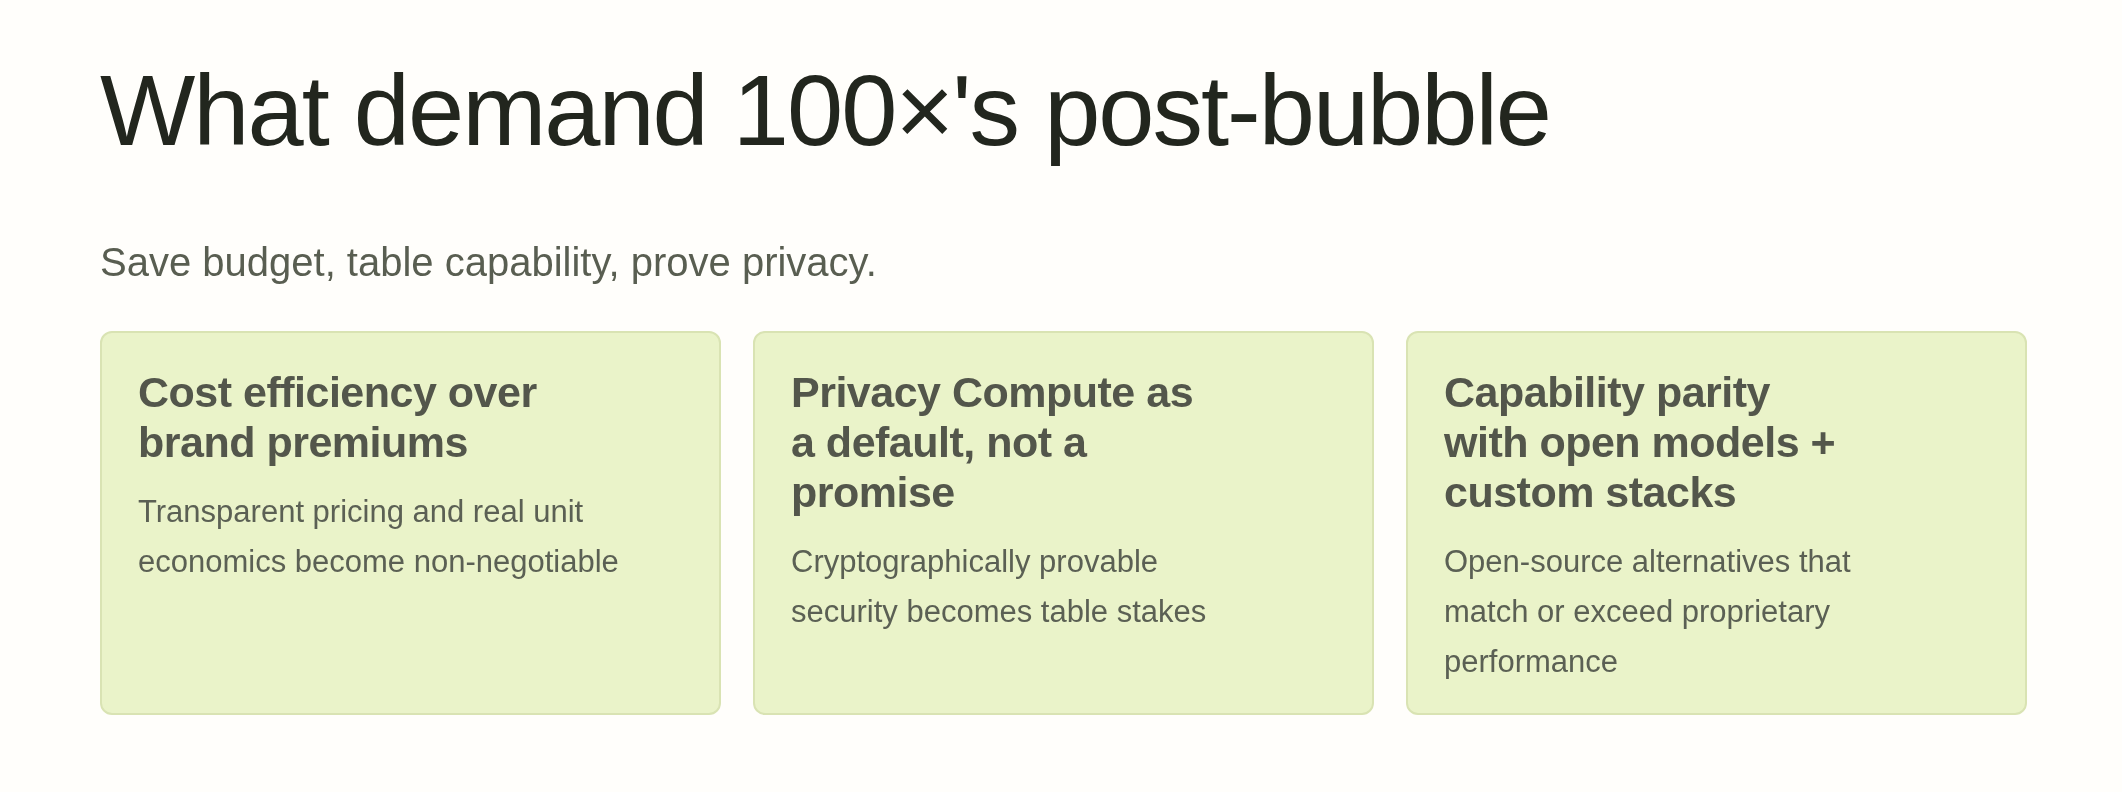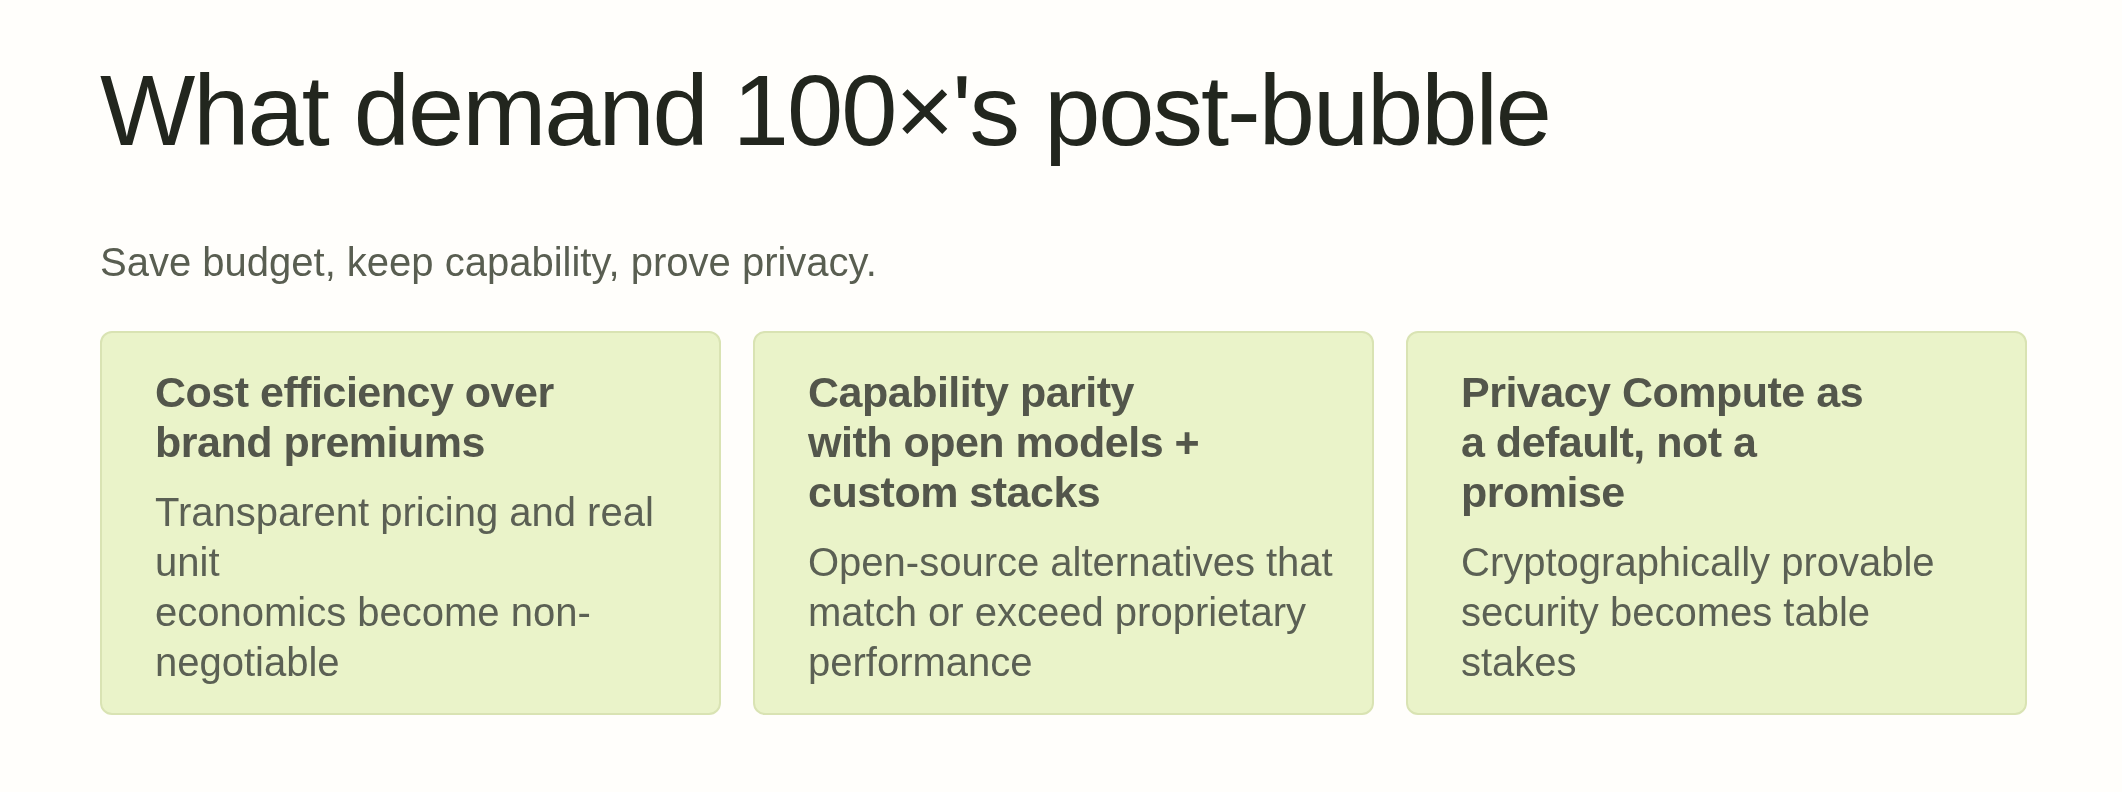--- a/index.html
+++ b/index.html
@@ -41,69 +41,69 @@
     gap: 32px;
     align-items: stretch;
   }
   .card {
     box-sizing: border-box;
     flex: 1 1 0;
     min-height: 374px;
     background: #eaf3c9;
     border: 2px solid #d9e3b3;
     border-radius: 12px;
-    padding: 34px 34px 26px 53px;
+    padding: 34px 34px 26px 36px;
   }
   .card-title {
     margin: 0;
     font-size: 43px;
     line-height: 50px;
     font-weight: 700;
     letter-spacing: -0.5px;
     color: #53564b;
     white-space: pre-line;
   }
   .card-body {
     margin: 20px 0 0 0;
-    font-size: 40px;
+    font-size: 31px;
     line-height: 50px;
     font-weight: 400;
     color: #5b6054;
     white-space: pre-line;
   }
 </style>
 </head>
 <body>
 
 <div class="page">
 
   <h1 class="section-title">What demand 100×'s post-bubble</h1>
 
-  <p class="section-subtitle">Save budget, keep capability, prove privacy.</p>
+  <p class="section-subtitle">Save budget, table capability, prove privacy.</p>
 
   <div class="cards-row">
 
     <div class="card">
       <h3 class="card-title">Cost efficiency over
 brand premiums</h3>
       <p class="card-body">Transparent pricing and real unit
 economics become non-negotiable</p>
     </div>
 
     <div class="card">
+      <h3 class="card-title">Privacy Compute as
+a default, not a
+promise</h3>
+      <p class="card-body">Cryptographically provable
+security becomes table stakes</p>
+    </div>
+
+    <div class="card">
       <h3 class="card-title">Capability parity
 with open models +
 custom stacks</h3>
       <p class="card-body">Open-source alternatives that
 match or exceed proprietary
 performance</p>
     </div>
 
-    <div class="card">
-      <h3 class="card-title">Privacy Compute as
-a default, not a
-promise</h3>
-      <p class="card-body">Cryptographically provable
-security becomes table stakes</p>
-    </div>
-
   </div>
 </div>
 
 </body></html>

